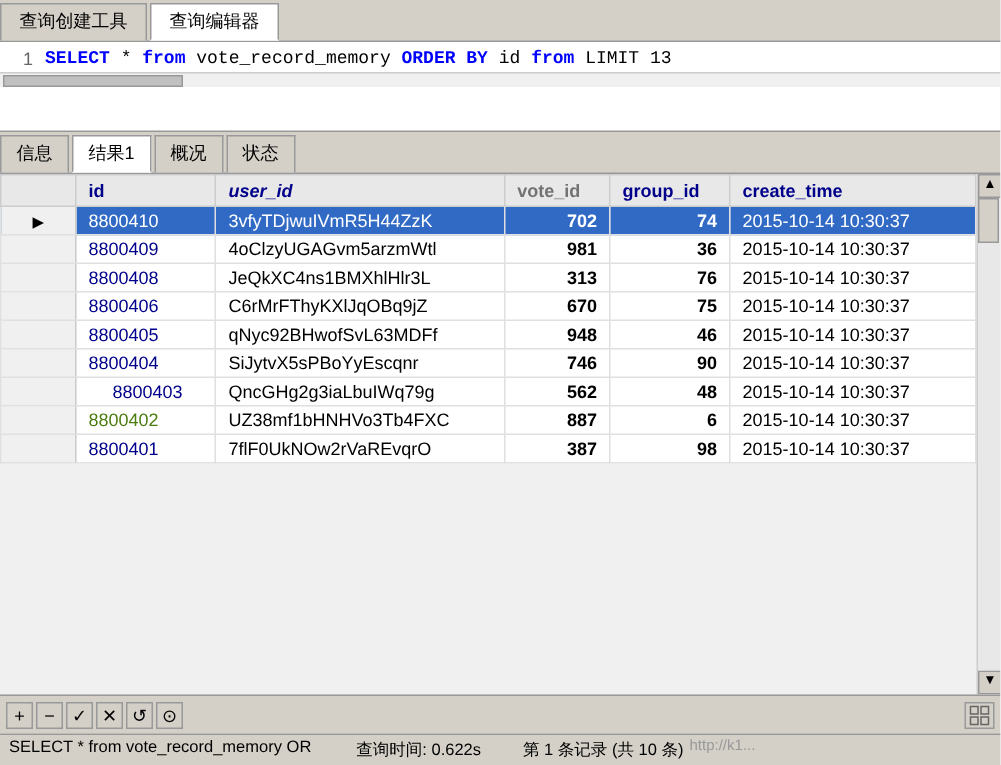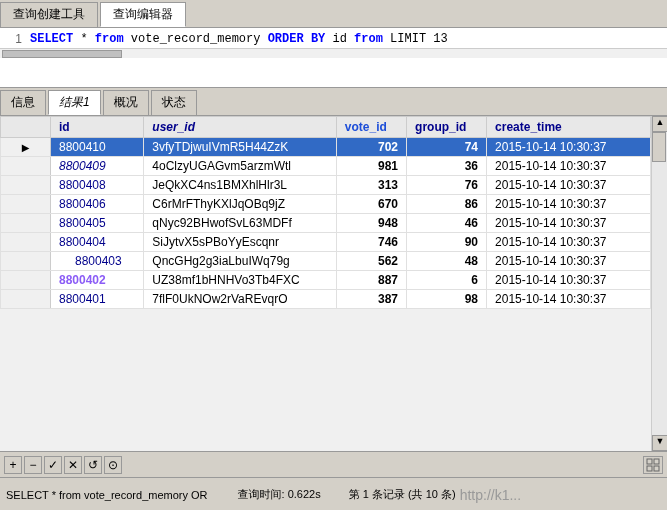--- a/index.html
+++ b/index.html
@@ -94,42 +94,41 @@
       border: 1px solid #999;
       border-bottom: none;
       cursor: pointer;
       font-size: 12px;
       color: #000;
       margin-right: 2px;
     }
     .bottom-tab.active {
       background: #fff;
       border-bottom: 1px solid #fff;
-      font-style: italic;
     }
     table {
       border-collapse: collapse;
       width: 100%;
       font-size: 12px;
     }
     thead tr {
       background: #e8e8e8;
     }
     thead th {
       border: 1px solid #ccc;
       padding: 3px 8px;
       text-align: left;
       font-weight: bold;
       white-space: nowrap;
       color: #000;
       min-width: 50px;
     }
     thead th.col-id { min-width: 70px; color: #00008b; }
     thead th.col-user_id { min-width: 160px; color: #00008b; font-style: italic; }
-    thead th.col-vote_id { min-width: 60px; color: #1d4ed8; }
+    thead th.col-vote_id { min-width: 60px; color: #737373; }
     thead th.col-group_id { min-width: 60px; color: #00008b; }
     thead th.col-create_time { min-width: 140px; color: #00008b; }
 
     tbody tr {
       background: #fff;
     }
     tbody tr:nth-child(odd) {
       background: #fff;
     }
     tbody tr.selected {
@@ -224,43 +223,42 @@
       cursor: pointer;
       display: flex;
       align-items: center;
       justify-content: center;
       font-size: 10px;
     }
 
     
     .status-bar {
       display: flex;
-      align-items: center;
       background: #d4d0c8;
       border-top: 1px solid #999;
       padding: 2px 6px;
-      height: 34px;
+      height: 22px;
       font-size: 11px;
     }
     .status-query {
       color: #000;
       flex-shrink: 0;
     }
     .status-time {
       margin-left: 30px;
       color: #000;
       flex-shrink: 0;
     }
     .status-records {
       margin-left: 28px;
       color: #000;
     }
     .status-watermark {
       color: #999;
-      font-size: 14px;
+      font-size: 10px;
       margin-left: 4px;
     }
 
     .main-content {
       display: flex;
       flex-direction: column;
       height: calc(510px - 27px);
     }
 
     .results-area {
@@ -336,40 +334,40 @@
           <tr class="selected">
                 <td class="row-indicator"><span class="row-arrow">▶</span></td>
                 <td style="color: rgb(255, 255, 255);">8800410</td>
                 <td>3vfyTDjwuIVmR5H44ZzK</td>
                 <td class="num">702</td>
                 <td class="num">74</td>
                 <td>2015-10-14 10:30:37</td>
               </tr>
               <tr>
                 <td class="row-indicator"></td>
-                <td style="color: rgb(0, 0, 139); font-style: italic;">8800409</td>
+                <td style="color: rgb(0, 0, 139);">8800409</td>
                 <td>4oClzyUGAGvm5arzmWtl</td>
                 <td class="num">981</td>
                 <td class="num">36</td>
                 <td>2015-10-14 10:30:37</td>
               </tr>
               <tr>
                 <td class="row-indicator"></td>
                 <td style="color: rgb(0, 0, 139);">8800408</td>
                 <td>JeQkXC4ns1BMXhlHlr3L</td>
                 <td class="num">313</td>
                 <td class="num">76</td>
                 <td>2015-10-14 10:30:37</td>
               </tr>
               <tr>
                 <td class="row-indicator"></td>
                 <td style="color: rgb(0, 0, 139);">8800406</td>
                 <td>C6rMrFThyKXlJqOBq9jZ</td>
                 <td class="num">670</td>
-                <td class="num">86</td>
+                <td class="num">75</td>
                 <td>2015-10-14 10:30:37</td>
               </tr>
               <tr>
                 <td class="row-indicator"></td>
                 <td style="color: rgb(0, 0, 139);">8800405</td>
                 <td>qNyc92BHwofSvL63MDFf</td>
                 <td class="num">948</td>
                 <td class="num">46</td>
                 <td>2015-10-14 10:30:37</td>
               </tr>
@@ -384,21 +382,21 @@
               <tr>
                 <td class="row-indicator"></td>
                 <td style="color: rgb(0, 0, 139); padding-left: 24px;">8800403</td>
                 <td>QncGHg2g3iaLbuIWq79g</td>
                 <td class="num">562</td>
                 <td class="num">48</td>
                 <td>2015-10-14 10:30:37</td>
               </tr>
               <tr>
                 <td class="row-indicator"></td>
-                <td style="color: #8b5cf6; font-weight: bold;">8800402</td>
+                <td style="color: #4d7c0f;">8800402</td>
                 <td>UZ38mf1bHNHVo3Tb4FXC</td>
                 <td class="num">887</td>
                 <td class="num">6</td>
                 <td>2015-10-14 10:30:37</td>
               </tr>
               <tr>
                 <td class="row-indicator"></td>
                 <td style="color: rgb(0, 0, 139);">8800401</td>
                 <td>7flF0UkNOw2rVaREvqrO</td>
                 <td class="num">387</td>

